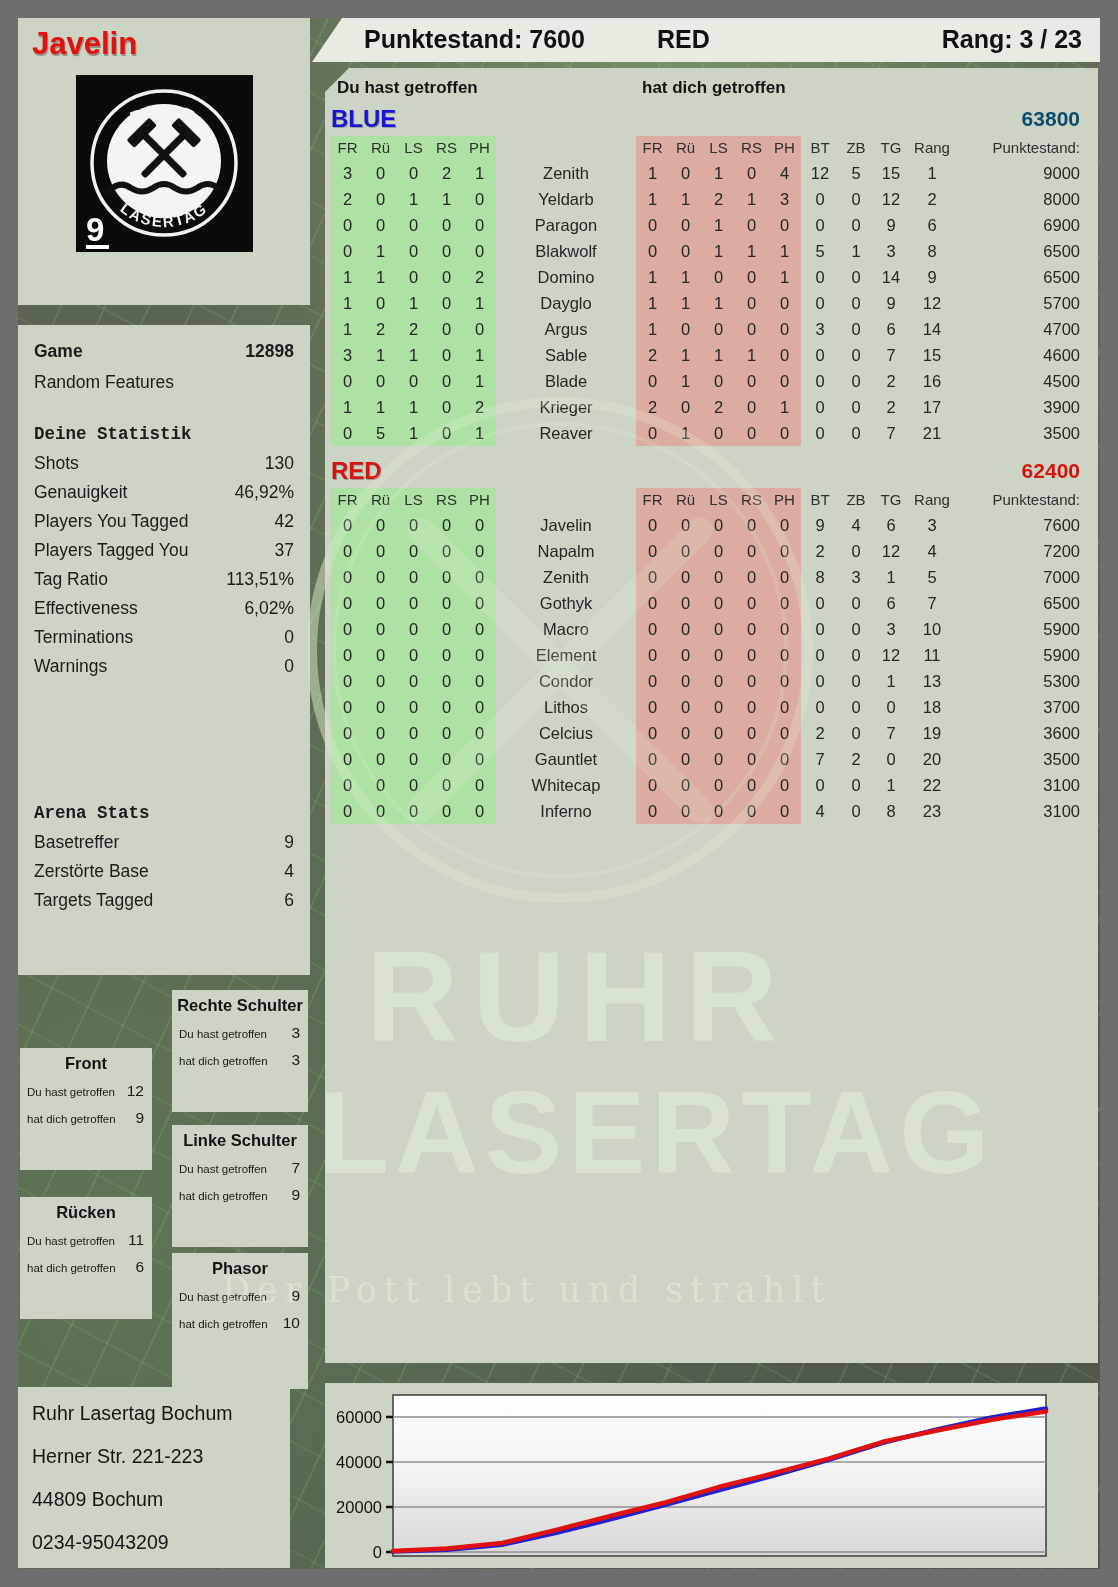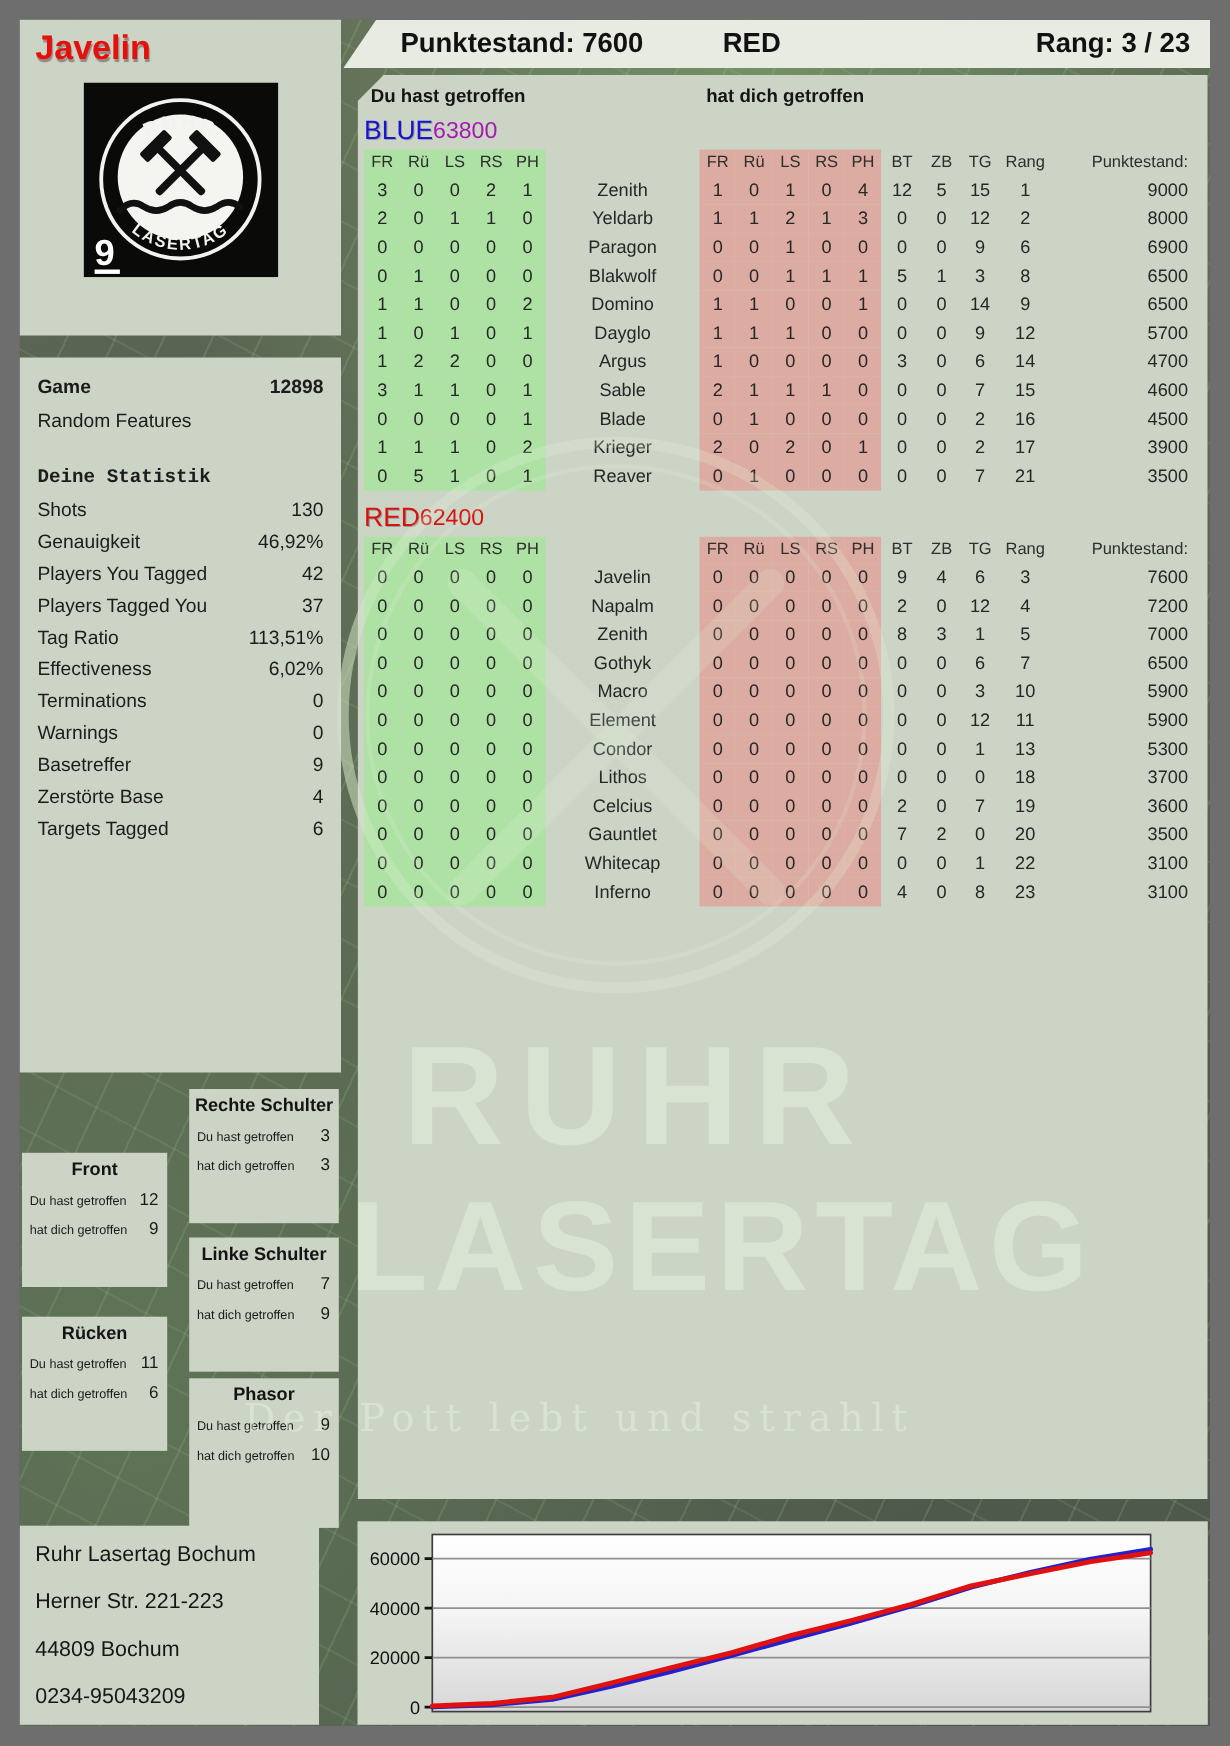--- a/index.html
+++ b/index.html
@@ -26,21 +26,21 @@
   .name-panel{left:18px;top:18px;width:292px;height:287px;}
   .player-name{position:absolute;left:14px;top:8px;font-size:31px;font-weight:bold;color:#e60f0c;text-shadow:1px 2px 1px rgba(40,0,0,0.35);}
   .logo-box{position:absolute;left:58px;top:57px;}
   .top-strip{position:absolute;left:312px;top:18px;width:788px;height:44px;background:#e7ebe2;clip-path:polygon(30px 0,100% 0,100% 100%,0 100%);}
   .ts-text{position:absolute;top:7px;font-size:25px;font-weight:bold;color:#111;}
   .ts-punkte{left:52px;} .ts-team{left:345px;} .ts-rang{right:18px;}
   .main-panel{left:325px;top:68px;width:773px;height:1295px;clip-path:polygon(24px 0,100% 0,100% 100%,0 100%,0 24px);}
   .hit-labels{display:grid;grid-template-columns:repeat(5,33px) 140px repeat(5,33px) 1fr;padding:10px 18px 0 6px;height:24px;font-size:17px;font-weight:bold;color:#151515;}
   .hit-labels span:first-child{grid-column:1 / span 6;padding-left:6px;}
   .hit-labels span:last-child{grid-column:7 / span 5;padding-left:6px;}
-  .team-head{display:flex;justify-content:flex-start;font-weight:normal;padding:2px 18px 0 6px;height:32px;line-height:30px;}
+  .team-head{display:flex;justify-content:space-between;font-weight:bold;padding:2px 18px 0 6px;height:32px;line-height:30px;}
   .team-name{font-size:24px;text-shadow:1px 1px 0 rgba(0,0,30,0.25);}
   .team-score{font-size:21px;}
   .trow{display:grid;grid-template-columns:repeat(5,33px) 140px repeat(5,33px) 38px 34px 36px 46px 1fr;height:26px;line-height:26px;font-size:16.5px;color:#262626;padding:0 18px 0 6px;}
   .trow.hdr{height:24px;line-height:24px;font-size:15px;color:#2e2e2e;}
   .you-c{background:#aee1a4;text-align:center;}
   .them-c{background:#dcaba1;text-align:center;}
   .name-c{text-align:center;}
   .num-c{text-align:center;}
   .pk-c{text-align:right;}
   .team-sec2{margin-top:8px;}
@@ -128,21 +128,21 @@
   </div>
 
   <div class="panel main-panel">
     <div class="hit-labels">
       <span>Du hast getroffen</span>
       <span>hat dich getroffen</span>
     </div>
     <section class="team-sec" id="team-0">
         <div class="team-head">
           <span class="team-name" style="color: rgb(26, 19, 207);">BLUE</span>
-          <span class="team-score" style="color: #a21caf;">63800</span>
+          <span class="team-score" style="color: #0c4a6e;">63800</span>
         </div>
         <div class="trow hdr">
           <span class="you-c">FR</span>
           <span class="you-c">Rü</span>
           <span class="you-c">LS</span>
           <span class="you-c">RS</span>
           <span class="you-c">PH</span>
           <span class="name-c"></span>
           <span class="them-c">FR</span>
           <span class="them-c">Rü</span>
@@ -631,20 +631,21 @@
           </div>
           <div class="stat-row">
             <span>Terminations</span>
             <span>0</span>
           </div>
           <div class="stat-row">
             <span>Warnings</span>
             <span>0</span>
           </div>
         </div>
+      <div class="section-title arena-title">Arena Stats</div>
       <div id="arena-stats">
           <div class="stat-row">
             <span>Basetreffer</span>
             <span>9</span>
           </div>
           <div class="stat-row">
             <span>Zerstörte Base</span>
             <span>4</span>
           </div>
           <div class="stat-row">

